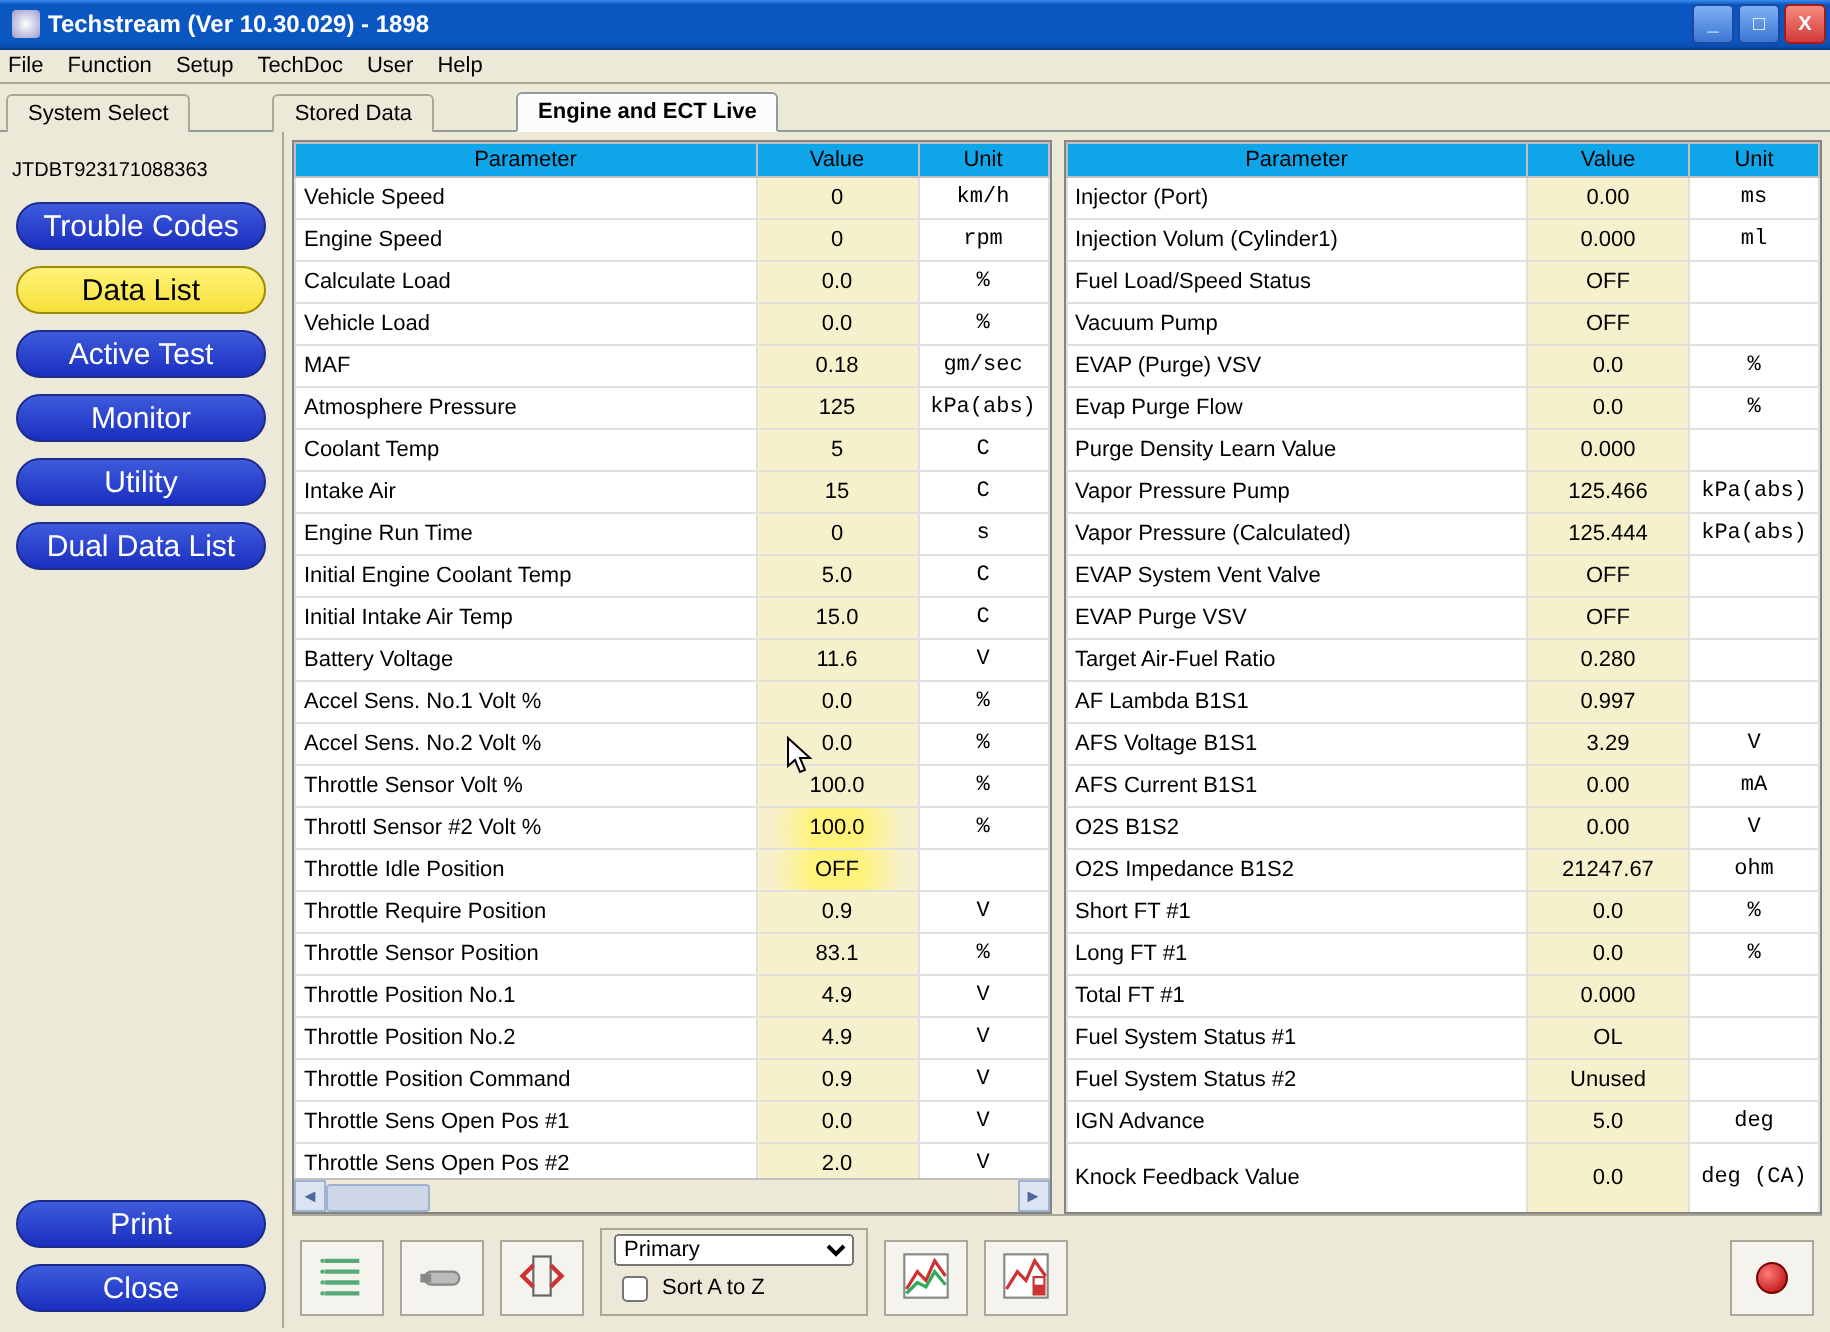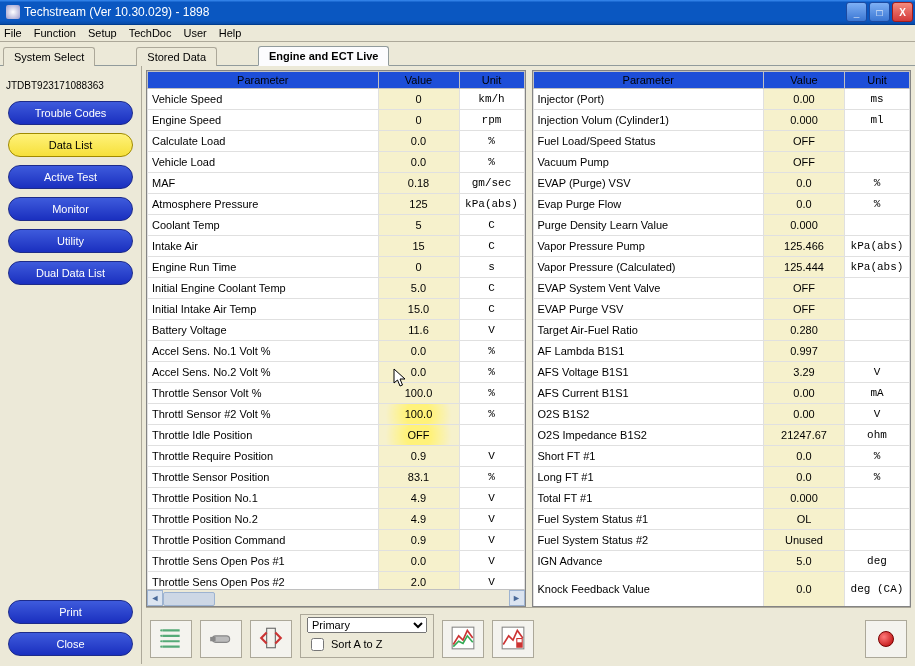--- a/index.html
+++ b/index.html
@@ -22,21 +22,21 @@
     padding: 0 2px 0 6px;
     font-size: 12px;
     border-bottom: 1px solid #003c8f;
   }
   .titlebar .icon {
     width: 14px; height:14px; margin-right:4px;
     background: radial-gradient(circle,#fff,#99c);
     border-radius:2px;
     display:inline-block;
   }
-  .titlebar .title { font-weight:normal; flex:1; }
+  .titlebar .title { font-weight:bold; flex:1; }
   .winbtn {
     width: 21px; height: 20px; margin-left:2px;
     background: linear-gradient(to bottom,#7eb0f5,#3a76d3);
     border:1px solid #1d4aa0; border-radius:3px;
     color:#fff; font-weight:bold; font-size:10px;
     display:flex; align-items:center; justify-content:center;
     box-sizing:border-box;
   }
   .winbtn.close { background: linear-gradient(to bottom,#f58b7e,#d33a3a); border-color:#a01d1d;}
   
@@ -100,21 +100,21 @@
     color:#000;
     margin:10px 0 6px 0;
   }
   .sbtn {
     display:flex; align-items:center; justify-content:center;
     height:24px; margin:4px 2px;
     border:1px solid #1d2b8a;
     border-radius:12px;
     color:#fff;
     background:linear-gradient(to bottom,#3e5bdc,#1a2fbf);
-    font-size:11px;
+    font-size:15px;
     box-sizing:border-box;
     cursor:pointer;
   }
   .sbtn.yellow {
     background:linear-gradient(to bottom,#fff27a,#f6e03a);
     color:#000;
     border-color:#a08a00;
   }
   .sidebar-spacer { flex:1; }
   
@@ -137,21 +137,21 @@
     display:flex; flex-direction:column;
     background:#fff;
     min-width:0;
   }
   table.data {
     border-collapse:collapse;
     width:100%;
     font-size:11px;
   }
   table.data th {
-    background:#1d4ed8;
+    background:#0ea5e9;
     border:1px solid #c0c0c0;
     padding:2px 4px;
     font-weight:normal;
     text-align:center;
     position:sticky; top:0;
   }
   table.data td {
     border:1px solid #e0e0e0;
     padding:2px 4px;
     height:16px;

